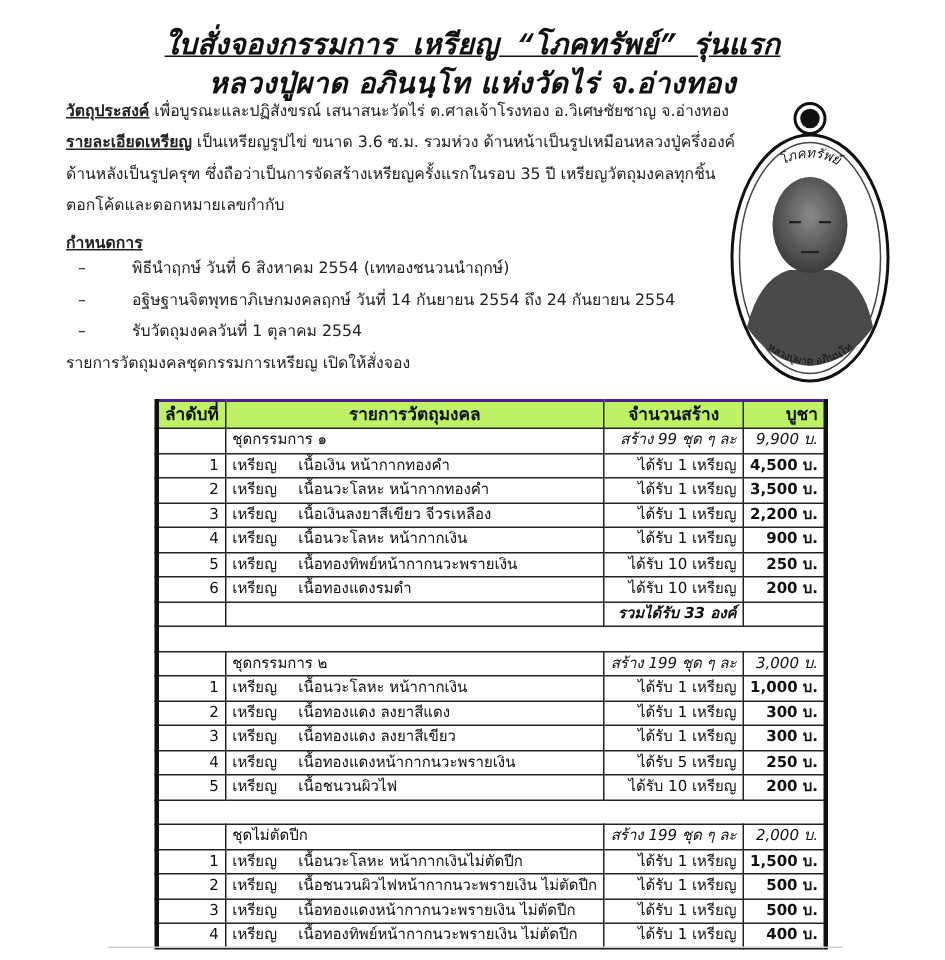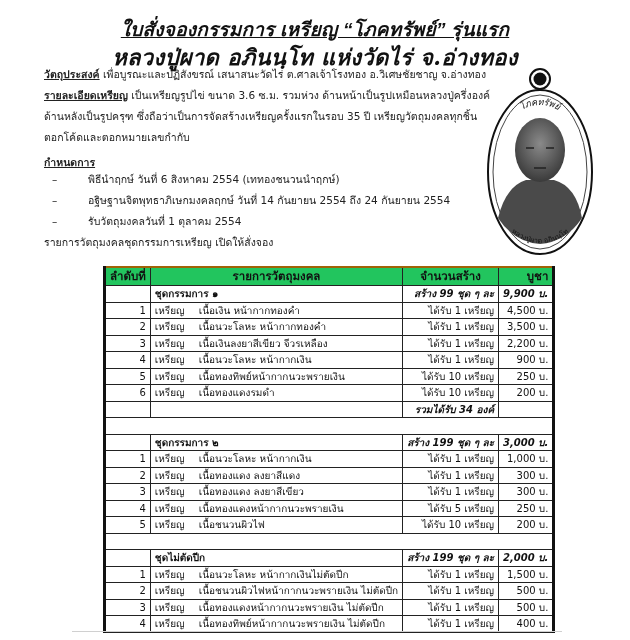--- a/index.html
+++ b/index.html
@@ -1,31 +1,31 @@
 <!DOCTYPE html>
 <html><head>
 <meta charset="utf-8">
 <style>
   html, body { margin:0; padding:0; background:#ffffff; }
   body { width:630px; height:640px; position:relative; overflow:hidden; font-family:"DejaVu Sans", sans-serif; color:#111; }
-  .title1 { position:absolute; left:0; width:630px; top:14px; text-align:center; font-family:Liberation Sans, sans-serif; font-style:italic; font-weight:bold; font-size:19px; text-decoration:underline; letter-spacing:0.2px; }
-  .title2 { position:absolute; left:0; width:630px; top:40px; text-align:center; font-family:"DejaVu Serif", serif; font-style:italic; font-weight:bold; font-size:22px; letter-spacing:0.3px; }
+  .title1 { position:absolute; left:0; width:630px; top:14px; text-align:center; font-family:Liberation Mono, monospace; font-style:italic; font-weight:bold; font-size:19px; text-decoration:underline; letter-spacing:0.2px; }
+  .title2 { position:absolute; left:0; width:630px; top:40px; text-align:center; font-family:"DejaVu Serif", serif; font-style:italic; font-weight:bold; font-size:19px; letter-spacing:0.3px; }
   .para { position:absolute; left:44px; font-size:10.5px; line-height:21px; color:#222; white-space:nowrap; }
   .para b { font-weight:bold; text-decoration:underline; }
   .dash { display:inline-block; width:36px; padding-left:8px; }
   .medal { position:absolute; left:486px; top:68px; width:108px; height:188px; }
   table.main { position:absolute; left:103px; top:266px; width:427px; border-collapse:collapse; font-size:10px; }
   table.main td, table.main th { border:1px solid #222; padding:0 4px; height:15.5px; line-height:15px; white-space:nowrap; }
-  table.main th { background:#22c55e; font-weight:bold; font-size:11.5px; height:17px; border-top:2px solid #a16207; }
+  table.main th { background:#bef264; font-weight:bold; font-size:11.5px; height:17px; border-top:2px solid #4c1d95; }
   .c1 { width:40px; text-align:right; }
   .c2 { width:228px; }
   .c3 { width:92px; text-align:right; }
-  .c4 { width:48px; text-align:right; }
+  .c4 { width:48px; text-align:right;font-weight:bold; }
   .type { display:inline-block; width:44px; }
-  .sechead td { font-weight:bold;margin-left:28px; }
+  .sechead td { font-weight:normal;margin-left:28px; }
   .sechead .c3, .sechead .c4 { font-style:italic; }
   .total .c3 { font-style:italic; font-weight:bold; }
   .gap td { border-left:none; border-right:none; height:22px; }
   .thick-bottom td { border-bottom:3px solid #111; }
   .thick-top td { border-top:3px solid #111; }
   table.main { border-left:3px solid #111; border-right:3px solid #111; }
   .footer-line { position:absolute; left:72px; top:631px; width:490px; height:1px; background:#d0d0d0; }
 </style>
 </head>
 <body>
@@ -117,21 +117,21 @@
       </tr>
       <tr>
         <td class="c1">6</td>
         <td class="c2"><span class="type">เหรียญ</span><span>เนื้อทองแดงรมดำ</span></td>
         <td class="c3">ได้รับ 10 เหรียญ</td>
         <td class="c4">200 บ.</td>
       </tr>
       <tr class="total thick-bottom">
         <td class="c1"></td>
         <td class="c2"></td>
-        <td class="c3">รวมได้รับ 34 องค์</td>
+        <td class="c3">รวมได้รับ 33 องค์</td>
         <td class="c4"></td>
       </tr>
       <tr class="gap">
         <td colspan="4" style="border-left:none;border-right:none;"></td>
       </tr>
       <tr class="sechead thick-top">
         <td class="c1"></td>
         <td class="c2">ชุดกรรมการ ๒</td>
         <td class="c3">สร้าง 199 ชุด ๆ ละ</td>
         <td class="c4">3,000 บ.</td>

